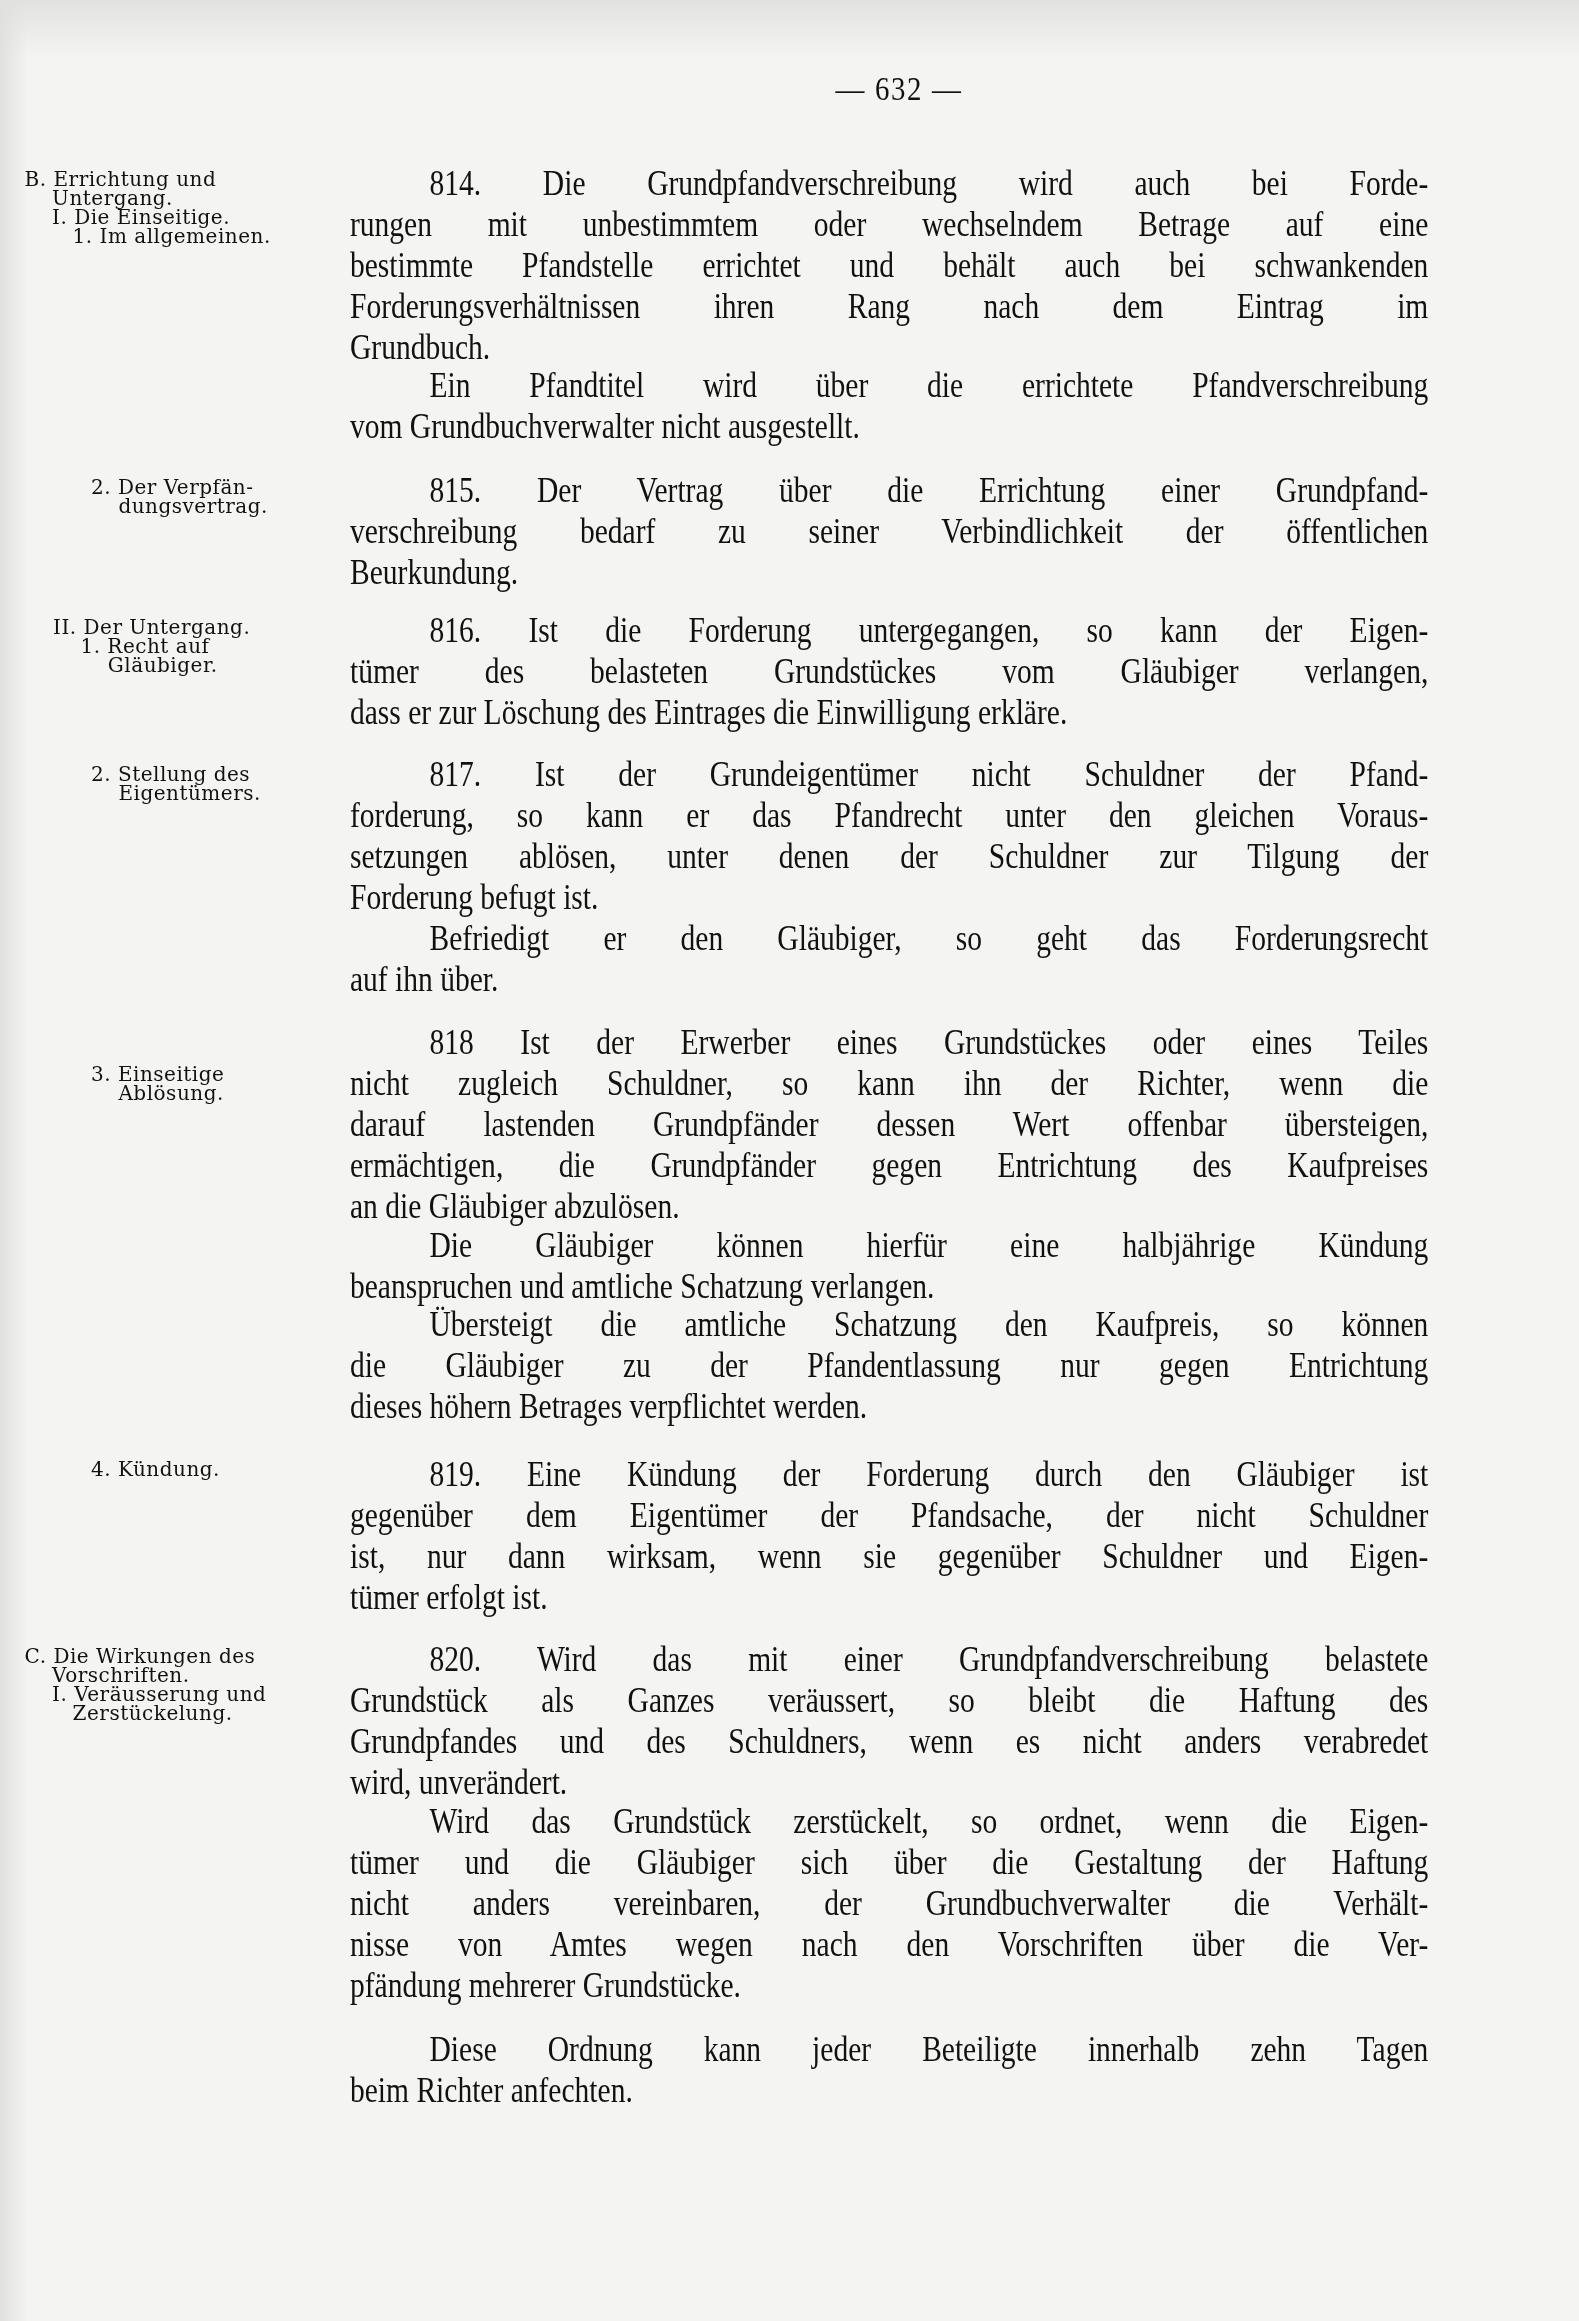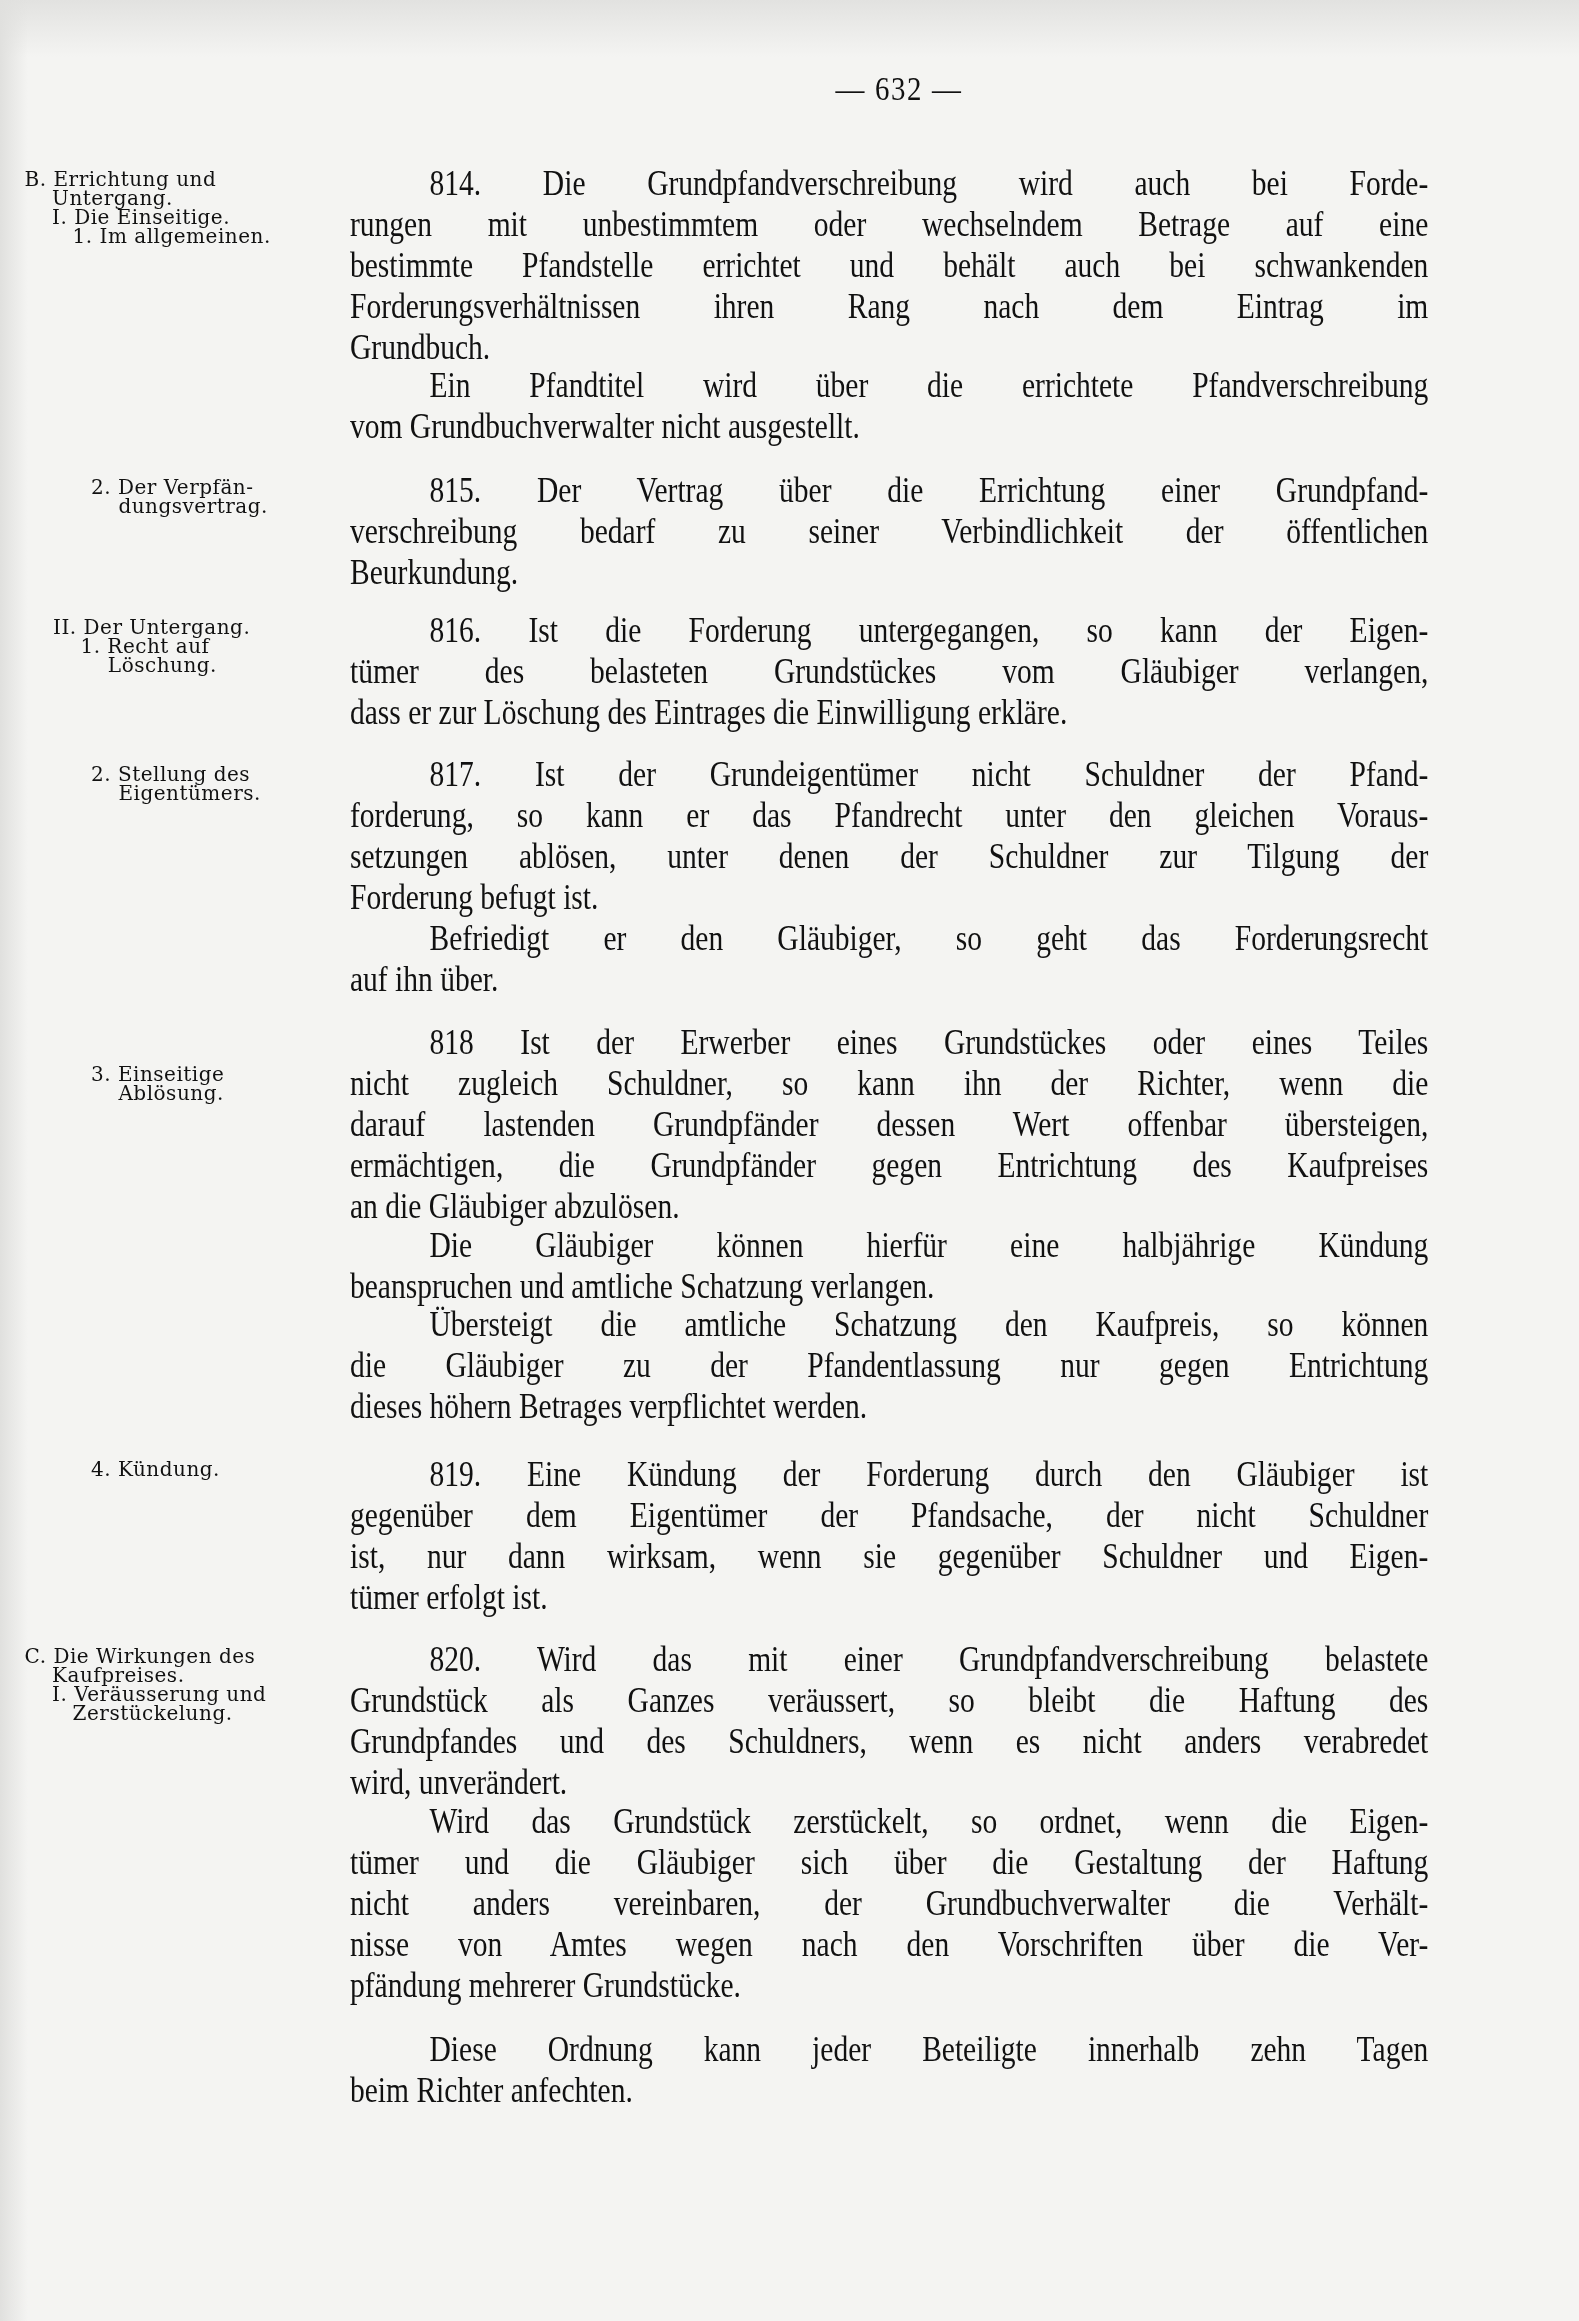--- a/index.html
+++ b/index.html
@@ -90,36 +90,36 @@
       <span class="ln" style="white-space: pre;">    I. Die Einseitige.</span>
       <span class="ln" style="white-space: pre;">       1. Im allgemeinen.</span>
     </div>
     <div class="margin-note" style="top: 478px; left: 91px;">
       <span class="ln" style="white-space: pre;">2. Der Verpfän-</span>
       <span class="ln" style="white-space: pre;">    dungsvertrag.</span>
     </div>
     <div class="margin-note" style="top: 618px; left: 53px;">
       <span class="ln" style="white-space: pre;">II. Der Untergang.</span>
       <span class="ln" style="white-space: pre;">    1. Recht auf</span>
-      <span class="ln" style="white-space: pre;">        Löschung.</span>
+      <span class="ln" style="white-space: pre;">        Gläubiger.</span>
     </div>
     <div class="margin-note" style="top: 765px; left: 91px;">
       <span class="ln" style="white-space: pre;">2. Stellung des</span>
       <span class="ln" style="white-space: pre;">    Eigentümers.</span>
     </div>
     <div class="margin-note" style="top: 1065px; left: 91px;">
       <span class="ln" style="white-space: pre;">3. Einseitige</span>
       <span class="ln" style="white-space: pre;">    Ablösung.</span>
     </div>
     <div class="margin-note" style="top: 1460px; left: 91px;">
       <span class="ln" style="white-space: pre;">4. Kündung.</span>
     </div>
     <div class="margin-note" style="top: 1647px; left: 24.6px;">
       <span class="ln" style="white-space: pre;">C. Die Wirkungen des</span>
-      <span class="ln" style="white-space: pre;">    Kaufpreises.</span>
+      <span class="ln" style="white-space: pre;">    Vorschriften.</span>
       <span class="ln" style="white-space: pre;">    I. Veräusserung und</span>
       <span class="ln" style="white-space: pre;">       Zerstückelung.</span>
     </div>
   </div>
 
 <div class="body-col" id="body-col">
     <div>
       <div class="section" style="top: 163px;">
         <div class="para">
           <span class="ln indent">814. Die Grundpfandverschreibung wird auch bei Forde-</span>

